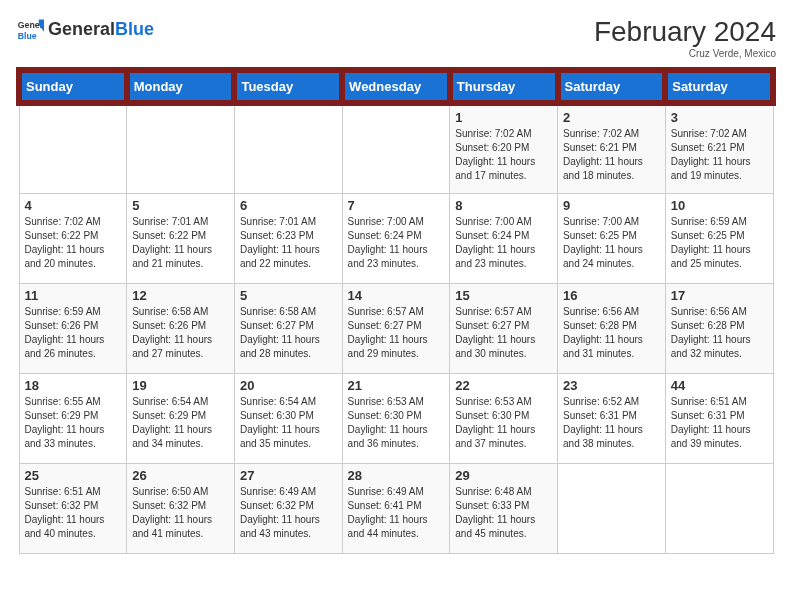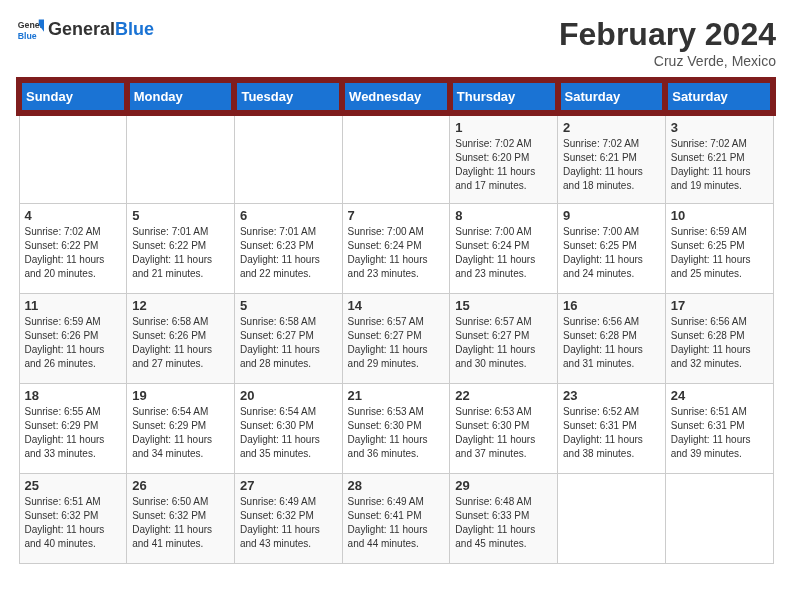--- a/index.html
+++ b/index.html
@@ -34,26 +34,26 @@
       line-height: 1.1;
     }
     .logo-icon {
       width: 28px;
       height: 28px;
     }
     .title-block {
       text-align: right;
     }
     .month-year {
-      font-size: 32px;
+      font-size: 28px;
       color: #333;
-      font-weight: bold;
+      font-weight: normal;
     }
     .location {
-      font-size: 14px;
+      font-size: 10px;
       color: #555;
     }
     .calendar {
       width: 100%;
       border-collapse: collapse;
       border: 1px solid #ccc;
     }
     .calendar th {
       background-color: #1a73d4;
       color: #fff;
@@ -274,21 +274,21 @@
 Sunset: 6:30 PM
 Daylight: 11 hours and 37 minutes.</div>
         </td>
         <td>
           <span class="day-num">23</span>
           <div class="day-info">Sunrise: 6:52 AM
 Sunset: 6:31 PM
 Daylight: 11 hours and 38 minutes.</div>
         </td>
         <td>
-          <span class="day-num">24</span>
+          <span class="day-num">44</span>
           <div class="day-info">Sunrise: 6:51 AM
 Sunset: 6:31 PM
 Daylight: 11 hours and 39 minutes.</div>
         </td>
       </tr>
       <tr>
         <td>
           <span class="day-num">25</span>
           <div class="day-info">Sunrise: 6:51 AM
 Sunset: 6:32 PM

